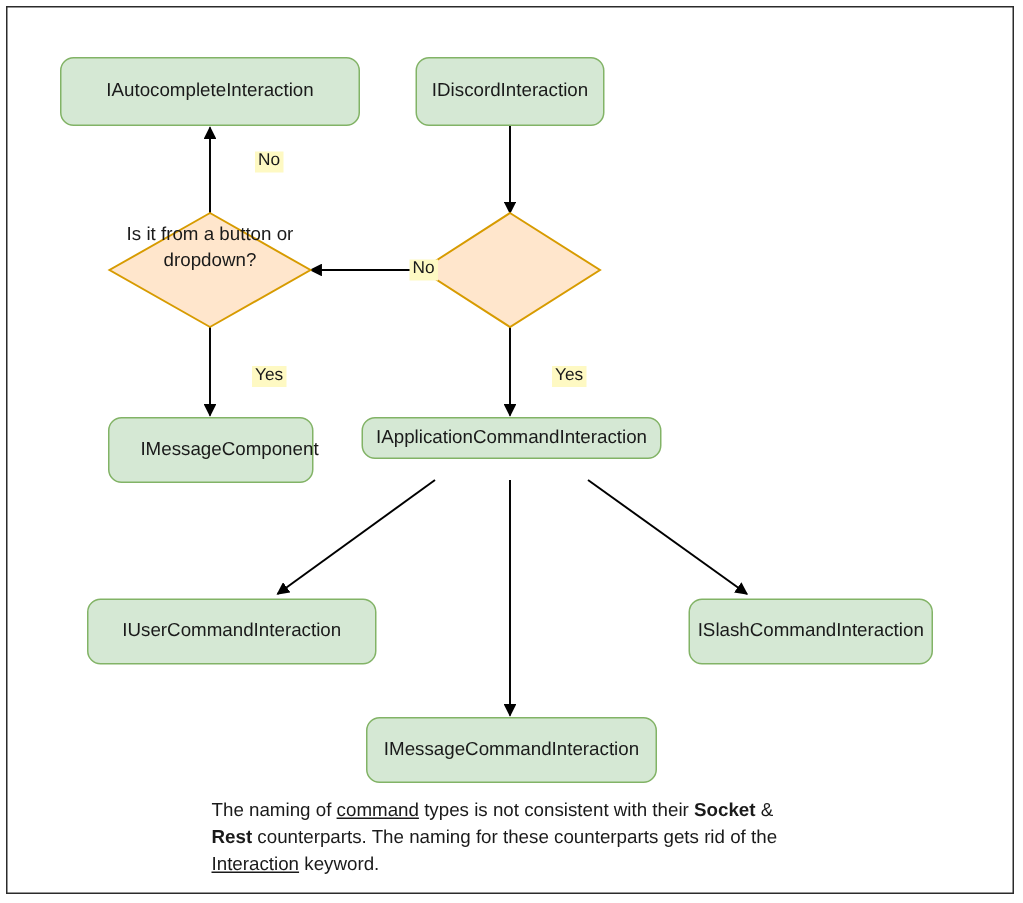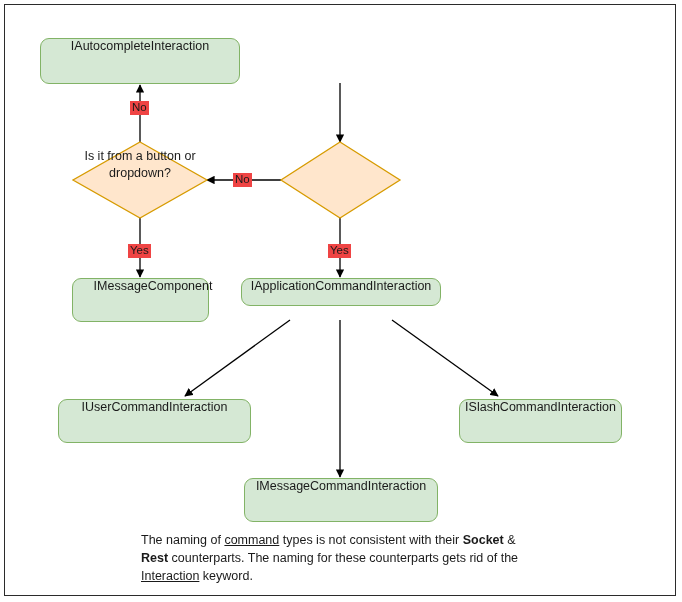--- a/index.html
+++ b/index.html
@@ -32,20 +32,21 @@
     width: 682px;
     height: 602px;
   }
   .node-box {
     position: absolute;
     background: #d5e8d4;
     border: 1px solid #82b366;
     border-radius: 9px;
     box-sizing: border-box;
     display: flex;
+    align-items: center;
     justify-content: center;
     color: #1a1a1a;
     font-size: 12.5px;
     line-height: 1.25;
     text-align: center;
   }
   .diamond-label {
     position: absolute;
     left: 0;
     top: 0;
@@ -55,26 +56,27 @@
     align-items: flex-start;
     justify-content: center;
     color: #1a1a1a;
     font-size: 12.5px;
     line-height: 1.35;
     text-align: center;
     pointer-events: none;
   }
   .edge-label {
     position: absolute;
-    background: #ef4444;
+    background: #fef9c3;
     color: #1a1a1a;
     font-size: 11.5px;
     line-height: 1;
     padding: 1px 2px;
     white-space: nowrap;
+    margin-left: 40px;
   }
   #footer-note {
     position: absolute;
     left: 141px;
     top: 531px;
     width: 400px;
     color: #1a1a1a;
     font-size: 12.5px;
     line-height: 1.45;
   }
@@ -123,20 +125,23 @@
     <polygon points="140,142 207,180 140,218 73,180" fill="#ffe6cc" stroke="#d79b00" stroke-width="1.3"></polygon>
 
     
     <polygon points="340,142 400,180 340,218 281,180" fill="#ffe6cc" stroke="#d79b00" stroke-width="1.3"></polygon>
   </svg>
 
   <div class="node-box" style="left:40px; top:38px; width:200px; height:46px;">
     <span>IAutocompleteInteraction</span>
   </div>
 
+  <div class="node-box" style="left:277px; top:38px; width:126px; height:46px;">
+    <span>IDiscordInteraction</span>
+  </div>
 
   <div class="diamond-label" style="left:80px; top:148px; width:120px; height:64px;">
     <span>Is it from a button or dropdown?</span>
   </div>
 
 
   <div class="node-box" style="left:72px; top:278px; width:137px; height:44px;padding-left:25px;">
     <span>IMessageComponent</span>
   </div>
 

